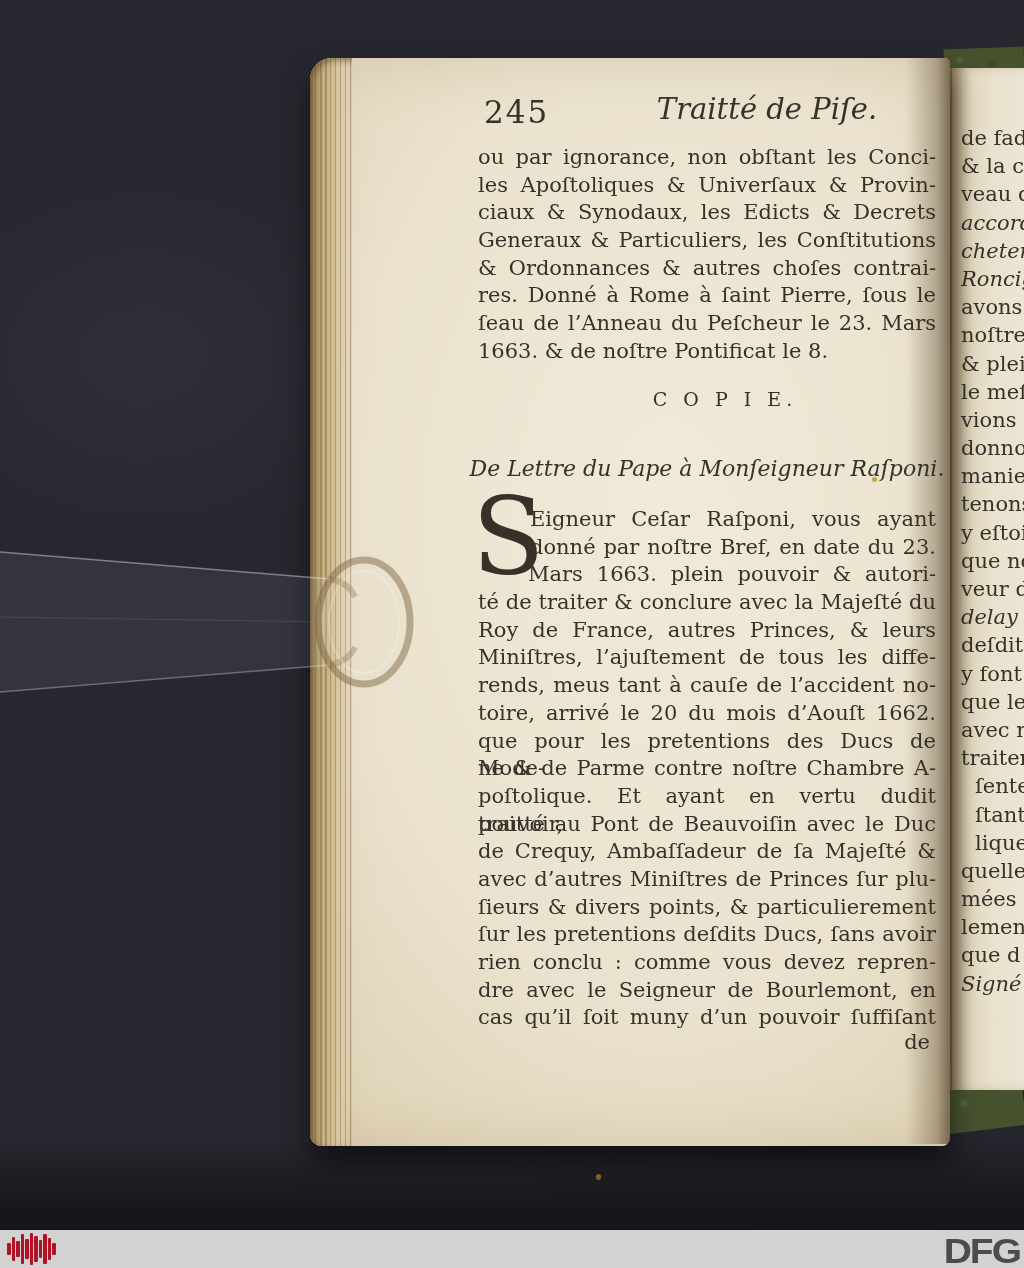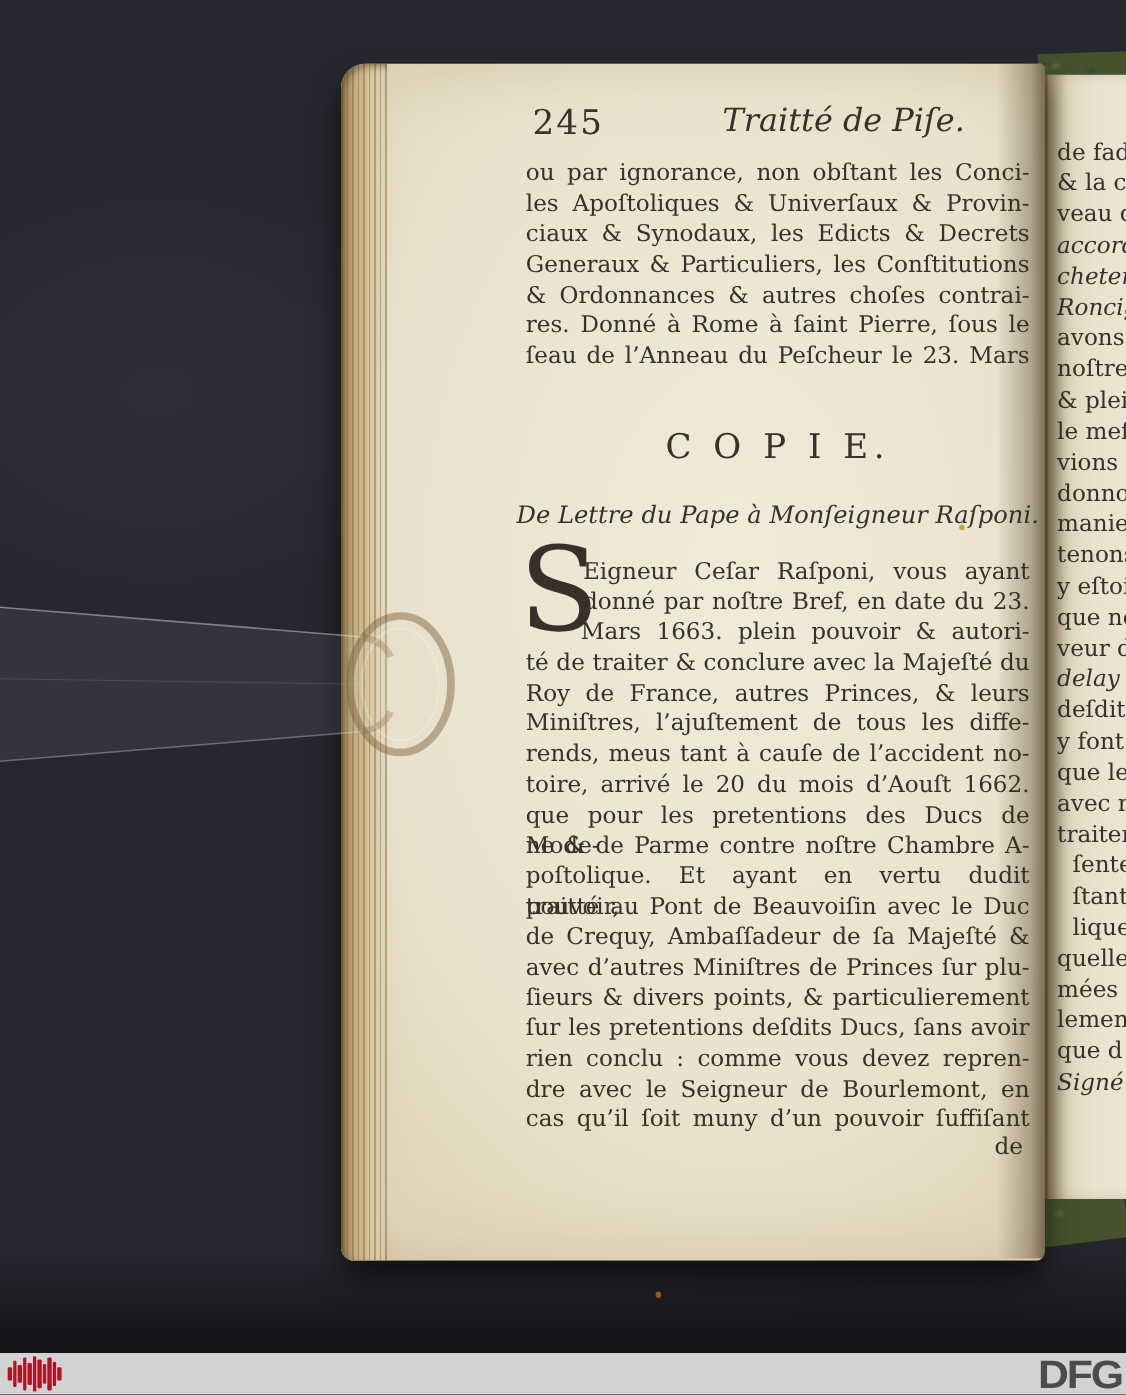--- a/index.html
+++ b/index.html
@@ -48,22 +48,22 @@
   .hdr{position:absolute;left:478px;top:92px;width:458px;height:40px;z-index:3;}
   .pnum{position:absolute;left:6px;top:2px;font-size:31px;letter-spacing:2px;}
   .rtitle{position:absolute;left:120px;top:0;width:338px;text-align:center;
     font-style:italic;font-size:29px;}
   
   .tblock{position:absolute;left:478px;width:458px;font-size:21px;line-height:27.7px;z-index:3;}
   #para1{top:144px;}
   #letter{top:506px;}
   .line{text-align:justify;text-align-last:justify;height:27.7px;overflow:visible;}
   .line.nj{text-align-last:left;}
-  .heading{position:absolute;left:478px;top:388px;width:458px;text-align:center;
-    font-size:31px;letter-spacing:5px;z-index:3;}
+  .heading{position:absolute;left:496px;top:388px;width:458px;text-align:center;
+    font-size:19px;letter-spacing:5px;z-index:3;}
   .subtitle{position:absolute;left:462px;top:456px;width:490px;text-align:center;
     font-style:italic;font-size:22px;z-index:3;}
   .dropcap{position:absolute;left:472px;top:492px;font-size:106px;line-height:90px;z-index:3;}
   .catchword{position:absolute;left:478px;top:1030px;width:452px;text-align:right;
     font-size:21px;z-index:3;}
   .speck{position:absolute;left:872px;top:477px;width:5px;height:5px;border-radius:50%;
     background:#c9a33b;z-index:3;}
   .speck2{position:absolute;left:596px;top:1174px;width:5px;height:6px;border-radius:50%;
     background:#8a5f22;z-index:3;}
   
@@ -134,20 +134,21 @@
   </div>
 
   <div class="tblock ink" id="para1">
       <div class="line">ou par ignorance, non obſtant les Conci-</div>
       <div class="line">les Apoſtoliques &amp; Univerſaux &amp; Provin-</div>
       <div class="line">ciaux &amp; Synodaux, les Edicts &amp; Decrets</div>
       <div class="line">Generaux &amp; Particuliers, les Conſtitutions</div>
       <div class="line">&amp; Ordonnances &amp; autres choſes contrai-</div>
       <div class="line">res. Donné à Rome à ſaint Pierre, ſous le</div>
       <div class="line">ſeau de l’Anneau du Peſcheur le 23. Mars</div>
+      <div class="line nj">1663. &amp; de noſtre Pontificat le 8.</div>
     </div>
 
   <div class="heading ink">C O P I E.</div>
   <div class="subtitle ink">De Lettre du Pape à Monſeigneur Raſponi.</div>
 
   <div class="dropcap ink">S</div>
   <div class="tblock ink" id="letter">
       <div class="line" style="padding-left: 52px;">Eigneur Ceſar Raſponi, vous ayant</div>
       <div class="line" style="padding-left: 52px;">donné par noſtre Bref, en date du 23.</div>
       <div class="line" style="padding-left: 50px;">Mars 1663. plein pouvoir &amp; autori-</div>

